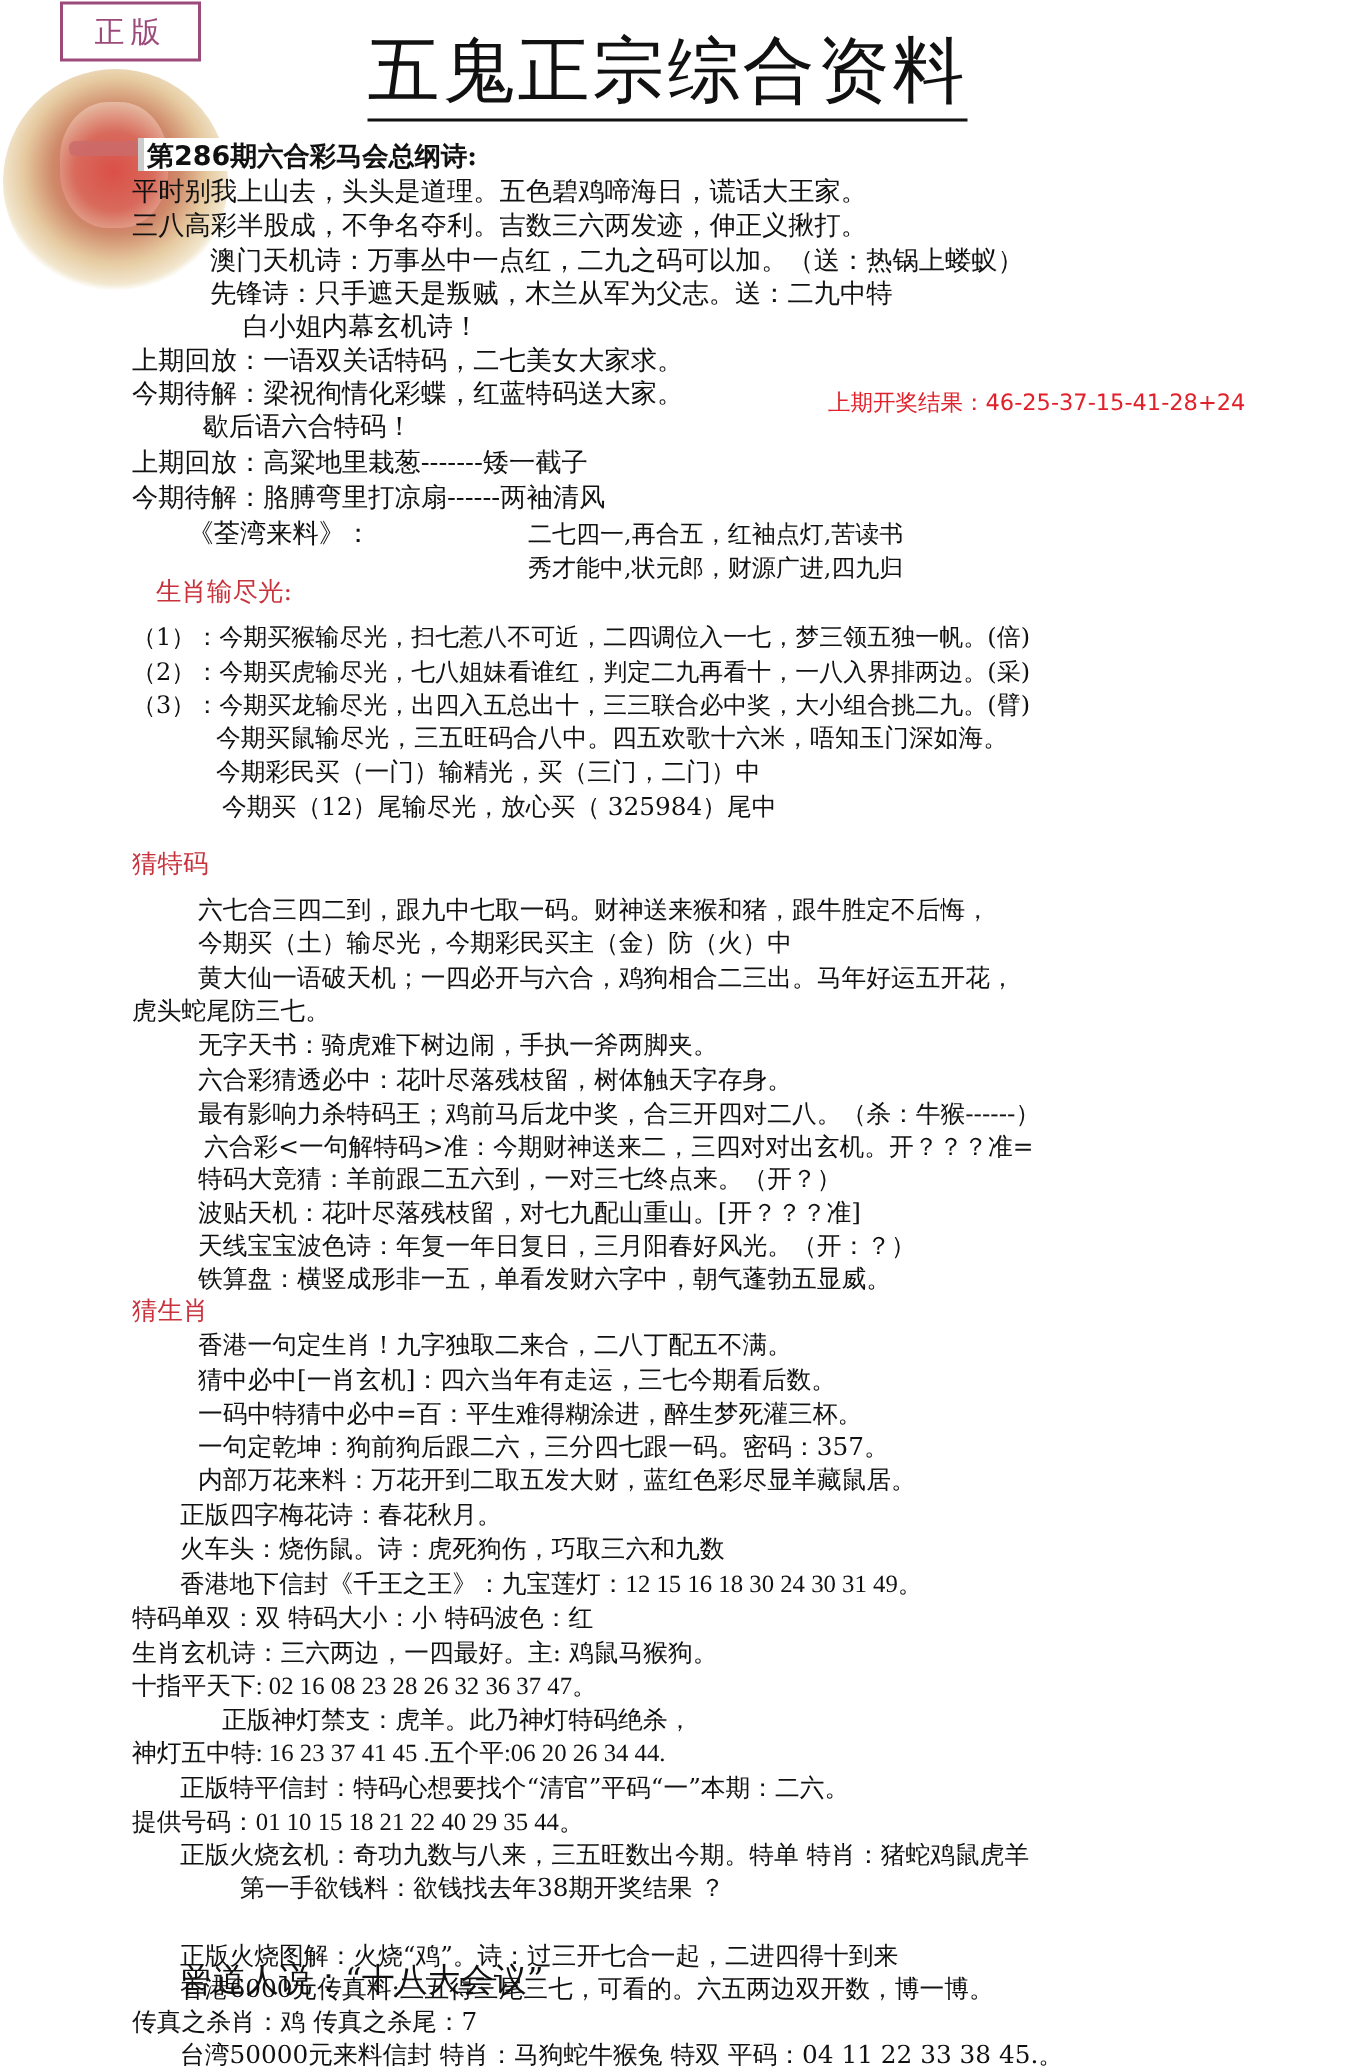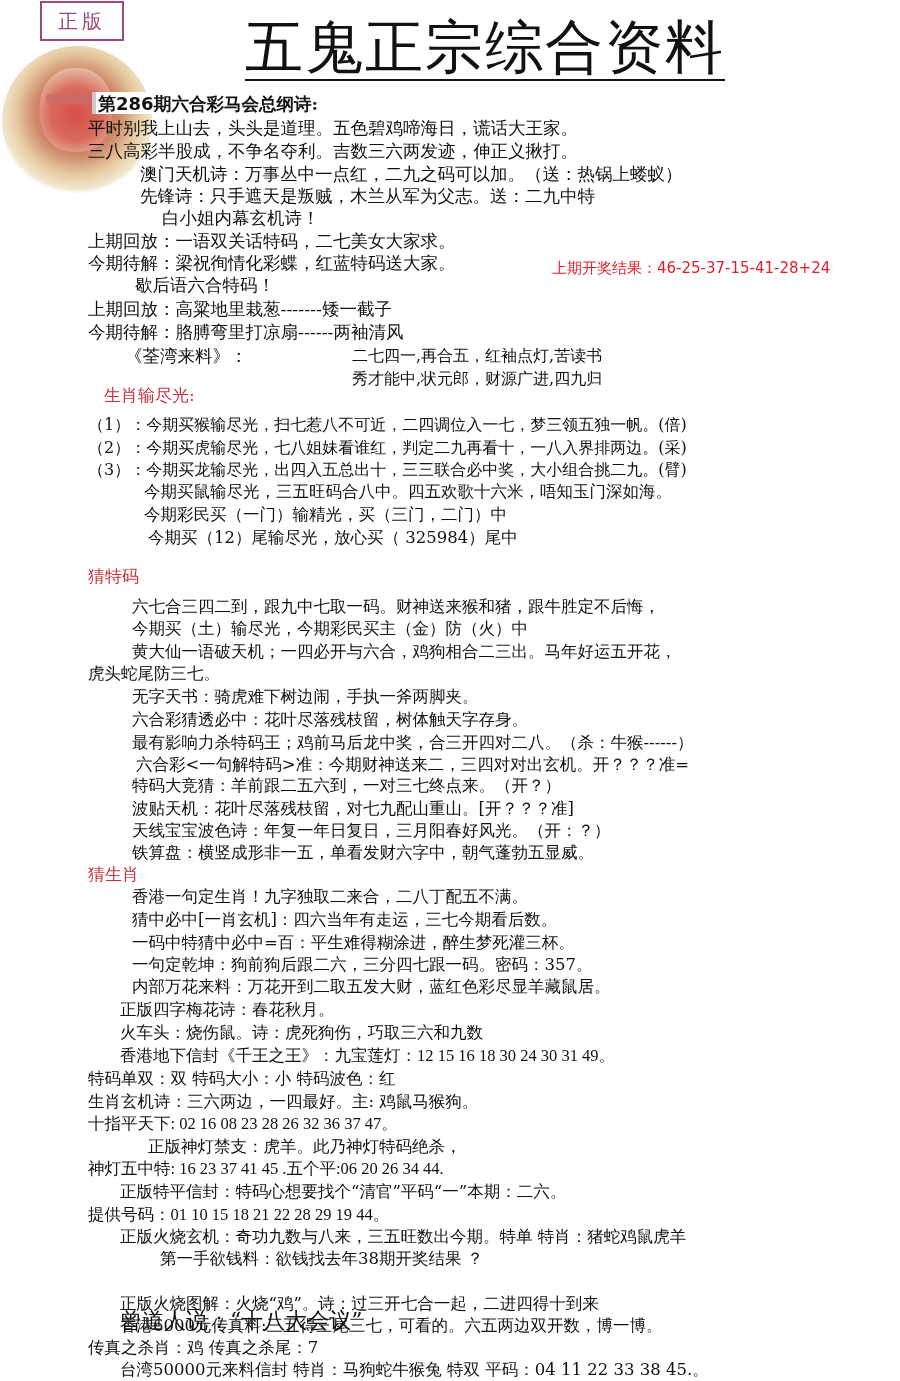--- a/index.html
+++ b/index.html
@@ -1,29 +1,29 @@
 <!DOCTYPE html>
 <html><head>
 <meta charset="utf-8">
 <style>
   html, body { margin: 0; padding: 0; background: #ffffff; }
   body { width: 900px; height: 1381px; position: relative; overflow: hidden;
          font-family: "DejaVu Serif", "Liberation Serif", serif; color: #111; }
-  .badge { position: absolute; left: 40px; top: 1px; width: 84px; height: 40px;
+  .badge { position: absolute; left: 40px; top: 1px; width: 94px; height: 40px;
            border: 2px solid #9b4a7a; box-sizing: border-box; background: #fff;
            color: #9b4a7a; font-size: 20px; text-align: center; line-height: 36px;
            letter-spacing: 4px; }
   .photo { position: absolute; left: 2px; top: 46px; width: 150px; height: 150px;
            border-radius: 50%;
            background: radial-gradient(circle at 50% 45%, #e8a49a 0%, #d4685e 22%, #cf8a6a 38%, #e6caa0 55%, #f2e7cf 68%, rgba(255,255,255,0) 72%); }
   .photo .face { position: absolute; left: 38px; top: 22px; width: 72px; height: 84px;
            border-radius: 45%; background: radial-gradient(circle at 50% 55%, #d9463e 0%, #d96b5c 45%, #e8c0a8 80%); opacity: .9; }
   .photo .glasses { position: absolute; left: 44px; top: 48px; width: 60px; height: 10px;
            background: #c96b6b; border-radius: 4px; opacity: .8; }
-  .title { position: absolute; left: 245px; top: 15px; font-size: 58px; font-weight: normal;
+  .title { position: absolute; left: 245px; top: 15px; font-size: 48px; font-weight: normal;
            letter-spacing: 2px; border-bottom: 2px solid #111; line-height: 64px; padding-bottom: 0; text-align: right; }
   .line { position: absolute; white-space: nowrap; font-size: 17.5px; line-height: 20px; }
   .issue-box { position: absolute; left: 92px; top: 92px; height: 22px; background: #fff;
            border-left: 4px solid #ccc; padding: 0 2px; display: flex; align-items: baseline; }
   .issue-num { font-family: "DejaVu Sans", "Liberation Sans", sans-serif; font-size: 18px; font-weight: bold; }
   .issue-text { font-size: 17.5px; font-weight: bold; }
   .red-title { color: #c8323c; font-size: 17px; }
   .result { font-family: "DejaVu Sans", "Liberation Sans", sans-serif; color: #e0202a; font-size: 15px; }
   .num { font-family: "Liberation Serif", serif; }
 </style>
@@ -91,20 +91,20 @@
 <div class="line" style="left:132px;top:977px;font-size:16.5px;">内部万花来料：万花开到二取五发大财，蓝红色彩尽显羊藏鼠居。</div>
 <div class="line" style="left:120px;top:1000px;font-size:16.5px;">正版四字梅花诗：春花秋月。</div>
 <div class="line" style="left:120px;top:1023px;font-size:16.5px;">火车头：烧伤鼠。诗：虎死狗伤，巧取三六和九数</div>
 <div class="line num" style="left:120px;top:1046px;font-size:16.5px;">香港地下信封《千王之王》：九宝莲灯：12 15 16 18 30 24 30 31 49。</div>
 <div class="line" style="left:88px;top:1069px;font-size:16.5px;">特码单双：双 特码大小：小 特码波色：红</div>
 <div class="line" style="left:88px;top:1092px;font-size:16.5px;">生肖玄机诗：三六两边，一四最好。主: 鸡鼠马猴狗。</div>
 <div class="line num" style="left:88px;top:1114px;font-size:16.5px;">十指平天下: 02 16 08 23 28 26 32 36 37 47。</div>
 <div class="line" style="left:148px;top:1137px;font-size:16.5px;">正版神灯禁支：虎羊。此乃神灯特码绝杀，</div>
 <div class="line num" style="left:88px;top:1159px;font-size:16.5px;">神灯五中特: 16 23 37 41 45 .五个平:06 20 26 34 44.</div>
 <div class="line" style="left:120px;top:1182px;font-size:16.5px;">正版特平信封：特码心想要找个“清官”平码“一”本期：二六。</div>
-<div class="line num" style="left:88px;top:1205px;font-size:16.5px;">提供号码：01 10 15 18 21 22 28 29 19 44。</div>
+<div class="line num" style="left:88px;top:1205px;font-size:16.5px;">提供号码：01 10 15 18 21 22 40 29 35 44。</div>
 <div class="line" style="left:120px;top:1227px;font-size:16.5px;">正版火烧玄机：奇功九数与八来，三五旺数出今期。特单 特肖：猪蛇鸡鼠虎羊</div>
 <div class="line" style="left:160px;top:1249px;font-size:16.5px;">第一手欲钱料：欲钱找去年38期开奖结果 ？</div>
 <div class="line" style="left:120px;top:1272px;font-size:22px;margin-top:39px;">曾道人说：“十八大会议”</div>
 <div class="line" style="left:120px;top:1294px;font-size:16.5px;">正版火烧图解：火烧“鸡”。诗：过三开七合一起，二进四得十到来</div>
 <div class="line" style="left:120px;top:1316px;font-size:16.5px;">香港6000元传真料:三五得三尾三七，可看的。六五两边双开数，博一博。</div>
 <div class="line" style="left:88px;top:1338px;font-size:16.5px;">传真之杀肖：鸡 传真之杀尾：7</div>
 <div class="line" style="left:120px;top:1360px;font-size:16.5px;">台湾50000元来料信封 特肖：马狗蛇牛猴兔 特双 平码：04 11 22 33 38 45.。</div>
 
 </body></html>

